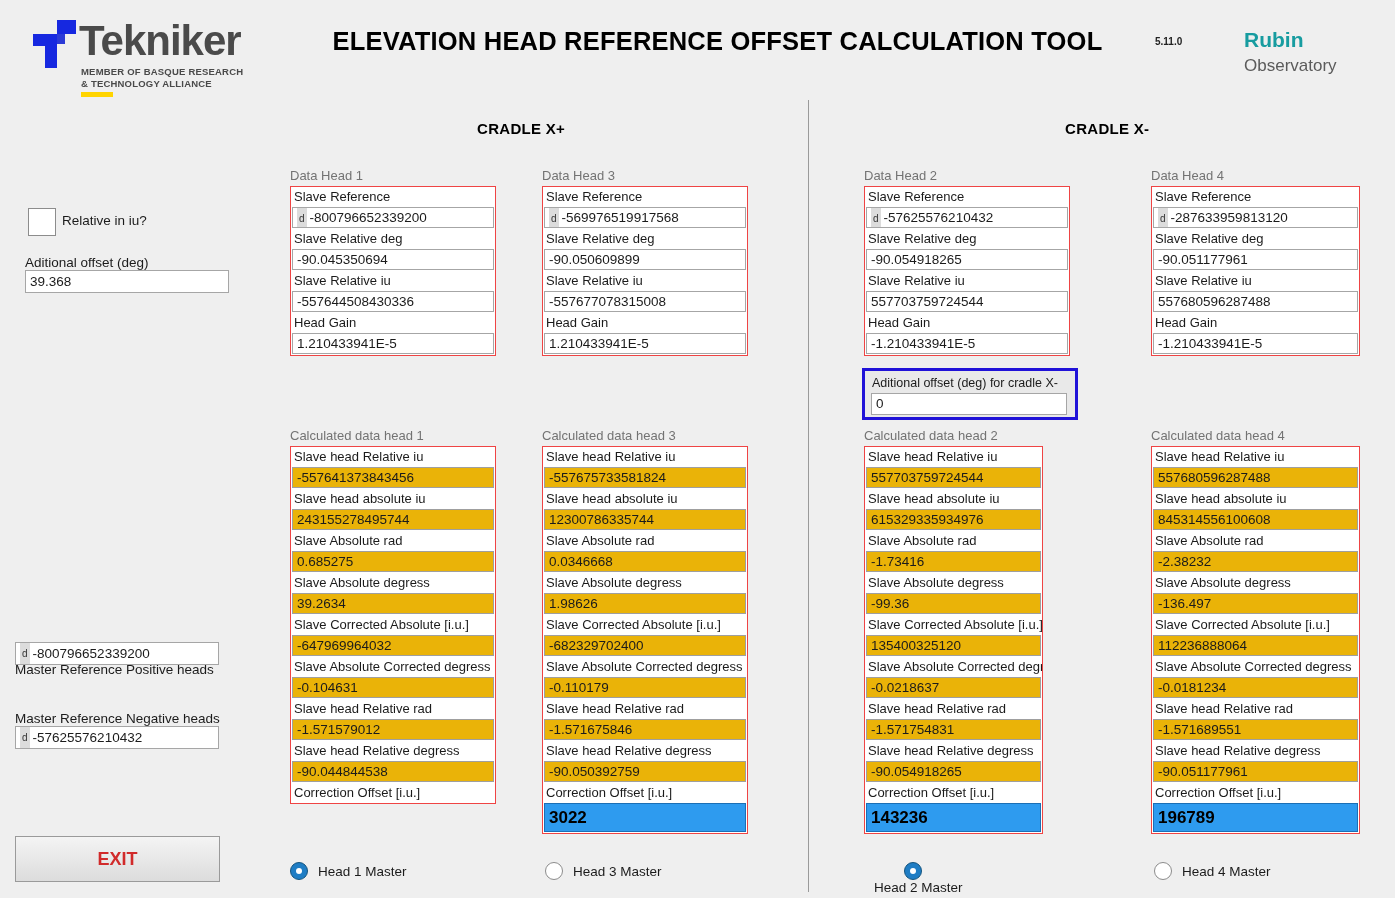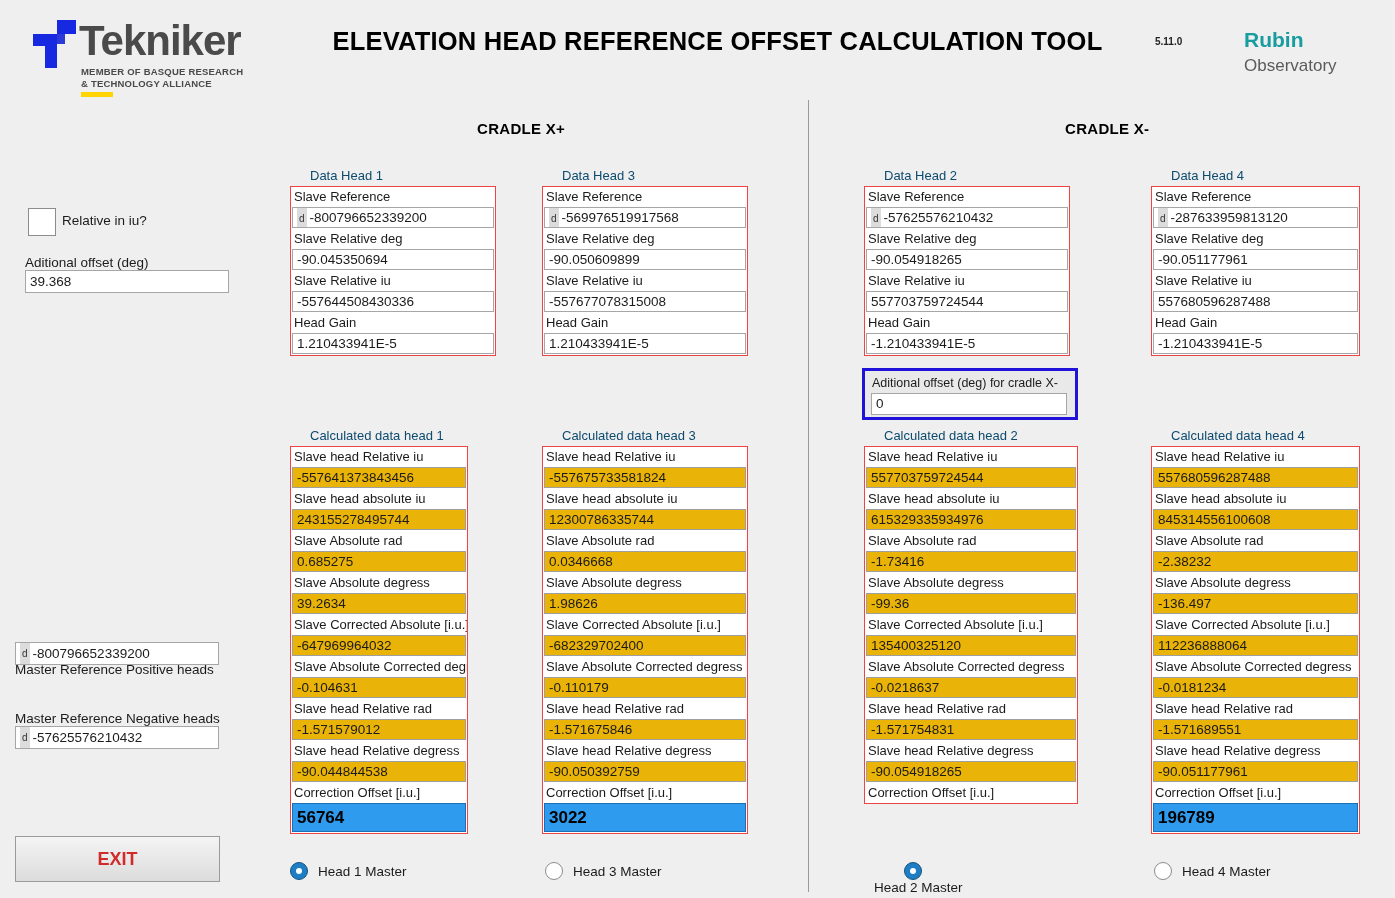--- a/index.html
+++ b/index.html
@@ -93,21 +93,21 @@
     position: absolute; left: 15px; top: 836px; width: 203px; height: 44px;
     background: linear-gradient(to bottom, #f4f4f4, #dcdcdc);
     border: 1px solid #9a9a9a;
     color: #d12a2a; font-size: 18px; font-weight: bold;
     display: flex; align-items: center; justify-content: center;
     cursor: pointer;
   }
 
   
   .col { position: absolute; }
-  .col-title { font-size: 13px; color: #0c4a6e; margin-bottom: 3px; margin-left: 20px; }
+  .col-title { font-size: 13px; color: #737373; margin-bottom: 3px; }
 
   .field-stack { border: 1px solid #ef4444; background: #fff; box-sizing: border-box; }
   .f-label {
     font-size: 13px; color: #1b1b1b; background: #fff;
     height: 20px; line-height: 19px; padding-left: 3px;
     box-sizing: border-box; white-space: nowrap; overflow: hidden;
   }
   .f-value {
     height: 21px; line-height: 20px; font-size: 13.5px; color: #1b1b1b;
     padding-left: 4px; box-sizing: border-box;
@@ -244,41 +244,40 @@
       </div>
     </div>
   </div>
 
 <div id="addoffset-xm-group">
   <div id="addoffset-xm-label">Aditional offset (deg) for cradle X-</div>
   <div id="addoffset-xm-input">0</div>
 </div>
 
 <div id="calculated-columns">
-    <div class="col" style="left: 290px; top: 428px; width: 178px;">
+    <div class="col" style="left: 290px; top: 428px; width: 206px;">
       <div class="col-title">Calculated data head 1</div>
       <div class="field-stack">
         <div class="f-label">Slave head Relative iu</div>
         <div class="f-value readonly">-557641373843456</div>
         <div class="f-label">Slave head absolute iu</div>
         <div class="f-value readonly">243155278495744</div>
         <div class="f-label">Slave Absolute rad</div>
         <div class="f-value readonly">0.685275</div>
         <div class="f-label">Slave Absolute degress</div>
         <div class="f-value readonly">39.2634</div>
         <div class="f-label">Slave Corrected Absolute [i.u.]</div>
         <div class="f-value readonly">-647969964032</div>
         <div class="f-label">Slave Absolute Corrected degress</div>
         <div class="f-value readonly">-0.104631</div>
         <div class="f-label">Slave head Relative rad</div>
         <div class="f-value readonly">-1.571579012</div>
         <div class="f-label">Slave head Relative degress</div>
         <div class="f-value readonly">-90.044844538</div>
         <div class="f-label">Correction Offset [i.u.]</div>
-        <div class="f-value highlight">56764</div>
       </div>
     </div>
     <div class="radio-row" style="left: 290px; top: 862px;">
       <div class="radio-dot on"></div>
       <div class="radio-label">Head 1 Master</div>
     </div>
     <div class="col" style="left: 542px; top: 428px; width: 206px;">
       <div class="col-title">Calculated data head 3</div>
       <div class="field-stack">
         <div class="f-label">Slave head Relative iu</div>
@@ -298,40 +297,41 @@
         <div class="f-label">Slave head Relative degress</div>
         <div class="f-value readonly">-90.050392759</div>
         <div class="f-label">Correction Offset [i.u.]</div>
         <div class="f-value highlight">3022</div>
       </div>
     </div>
     <div class="radio-row" style="left: 545px; top: 862px;">
       <div class="radio-dot"></div>
       <div class="radio-label">Head 3 Master</div>
     </div>
-    <div class="col" style="left: 864px; top: 428px; width: 214px;">
+    <div class="col" style="left: 864px; top: 428px; width: 179px;">
       <div class="col-title">Calculated data head 2</div>
       <div class="field-stack">
         <div class="f-label">Slave head Relative iu</div>
         <div class="f-value readonly">557703759724544</div>
         <div class="f-label">Slave head absolute iu</div>
         <div class="f-value readonly">615329335934976</div>
         <div class="f-label">Slave Absolute rad</div>
         <div class="f-value readonly">-1.73416</div>
         <div class="f-label">Slave Absolute degress</div>
         <div class="f-value readonly">-99.36</div>
         <div class="f-label">Slave Corrected Absolute [i.u.]</div>
         <div class="f-value readonly">135400325120</div>
         <div class="f-label">Slave Absolute Corrected degress</div>
         <div class="f-value readonly">-0.0218637</div>
         <div class="f-label">Slave head Relative rad</div>
         <div class="f-value readonly">-1.571754831</div>
         <div class="f-label">Slave head Relative degress</div>
         <div class="f-value readonly">-90.054918265</div>
         <div class="f-label">Correction Offset [i.u.]</div>
+        <div class="f-value highlight">143236</div>
       </div>
     </div>
     <div class="radio-row" style="left: 864px; top: 862px; flex-direction: column;">
       <div class="radio-dot on"></div>
       <div class="radio-label">Head 2 Master</div>
     </div>
     <div class="col" style="left: 1151px; top: 428px; width: 209px;">
       <div class="col-title">Calculated data head 4</div>
       <div class="field-stack">
         <div class="f-label">Slave head Relative iu</div>

